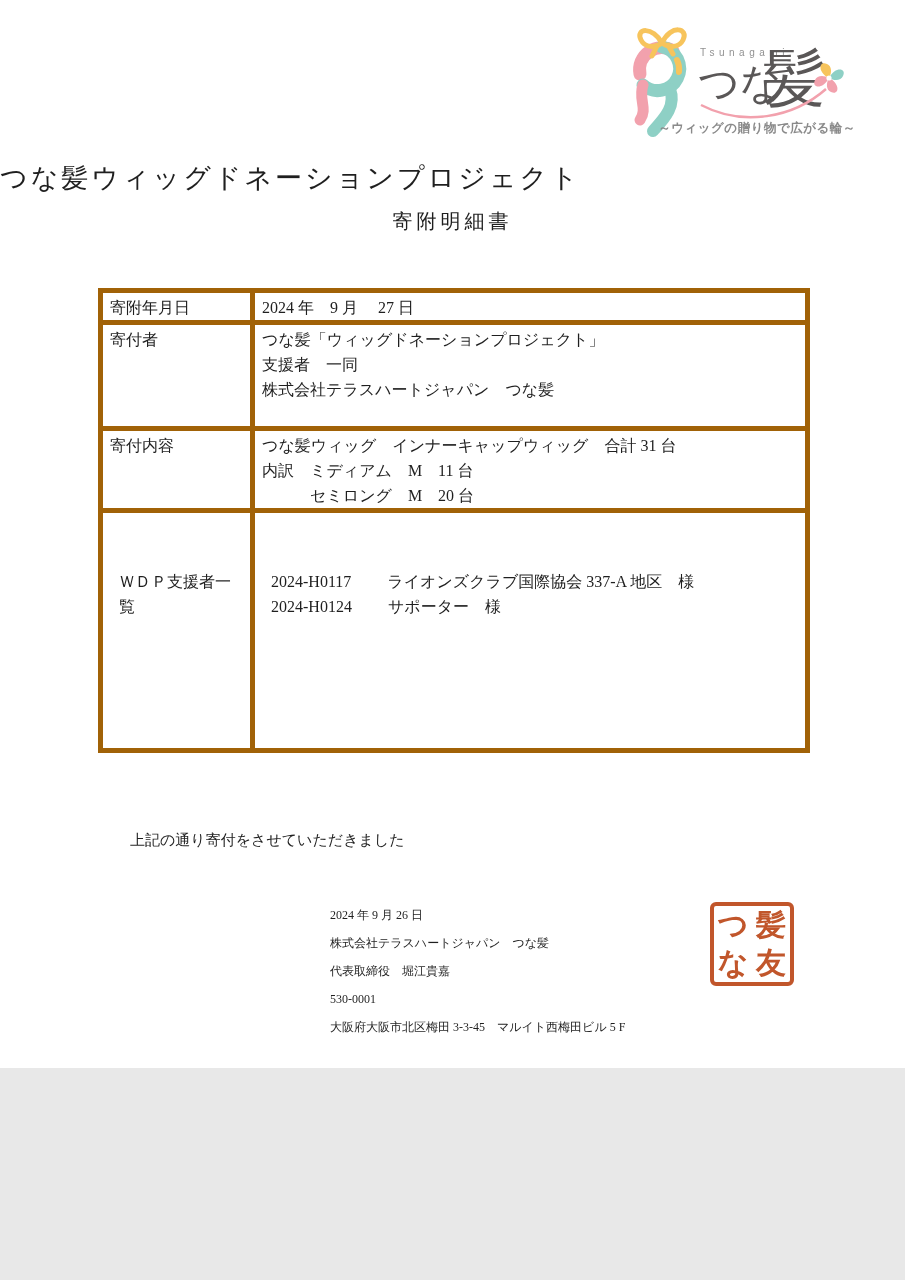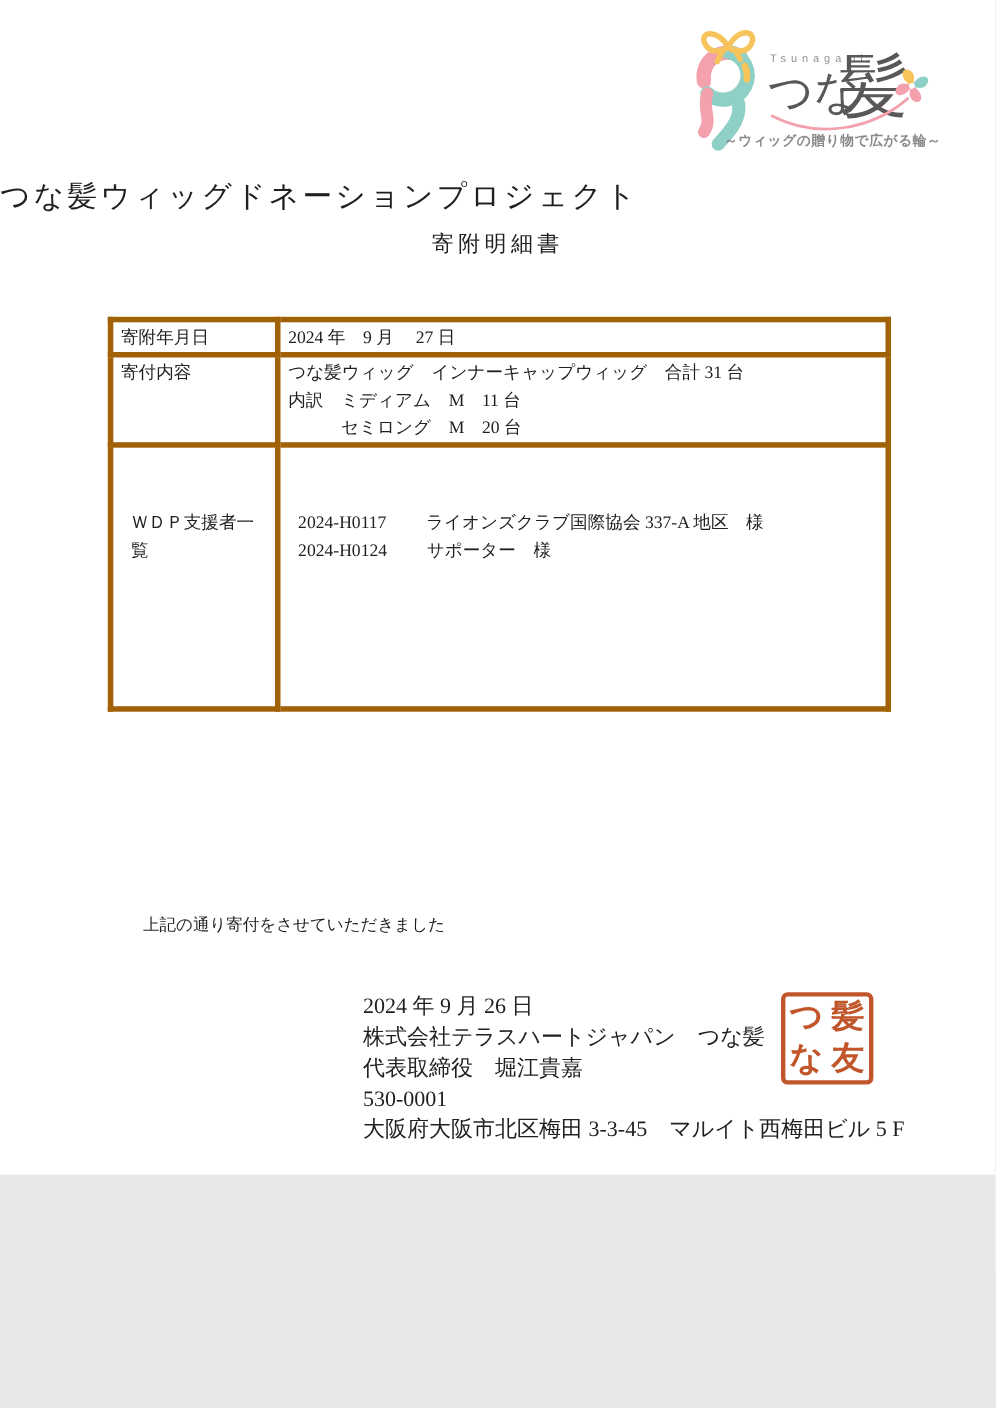--- a/index.html
+++ b/index.html
@@ -44,21 +44,21 @@
   }
   tr.r-date  th,tr.r-date  td{height:24px;}
   tr.r-donor th,tr.r-donor td{height:99px;}
   tr.r-dest  th,tr.r-dest  td{height:99px;}
   tr.r-items th,tr.r-items td{height:73px;}
   tr.r-wdp   th,tr.r-wdp   td{height:179px;padding-top:56px;padding-left:16px;}
   .cell-line{white-space:pre;}
 
   
   .note{position:absolute;top:831px;left:130px;margin:0;font-size:15px;text-align:right;}
-  .footer{position:absolute;top:901px;left:330px;font-size:20px;line-height:28px;}
+  .footer{position:absolute;top:901px;left:330px;font-size:12px;line-height:28px;}
   .footer div{white-space:pre;}
 
   
   .seal{
     position:absolute;top:902px;left:710px;
     width:76px;height:76px;
     border:4px solid #c1562b;border-radius:6px;
     display:grid;grid-template-columns:1fr 1fr;grid-template-rows:1fr 1fr;
     align-items:center;justify-items:center;
     font-family:"Liberation Sans","DejaVu Sans",sans-serif;
@@ -122,20 +122,28 @@
         <col class="c-label">
         <col>
       </colgroup>
     <tbody>
       <tr class="r-date">
         <th>寄附年月日</th>
         <td>
           <div class="cell-line">2024 年　9 月　 27 日</div>
         </td>
       </tr>
+      <tr class="r-donor">
+        <th>寄付者</th>
+        <td>
+          <div class="cell-line">つな髪「ウィッグドネーションプロジェクト」</div>
+          <div class="cell-line">支援者　一同</div>
+          <div class="cell-line">株式会社テラスハートジャパン　つな髪</div>
+        </td>
+      </tr>
       <tr class="r-items">
         <th>寄付内容</th>
         <td>
           <div class="cell-line">つな髪ウィッグ　インナーキャップウィッグ　合計 31 台</div>
           <div class="cell-line">内訳　ミディアム　М　11 台</div>
           <div class="cell-line">　　　セミロング　М　20 台</div>
         </td>
       </tr>
       <tr class="r-wdp">
         <th>ＷＤＰ支援者一覧</th>

